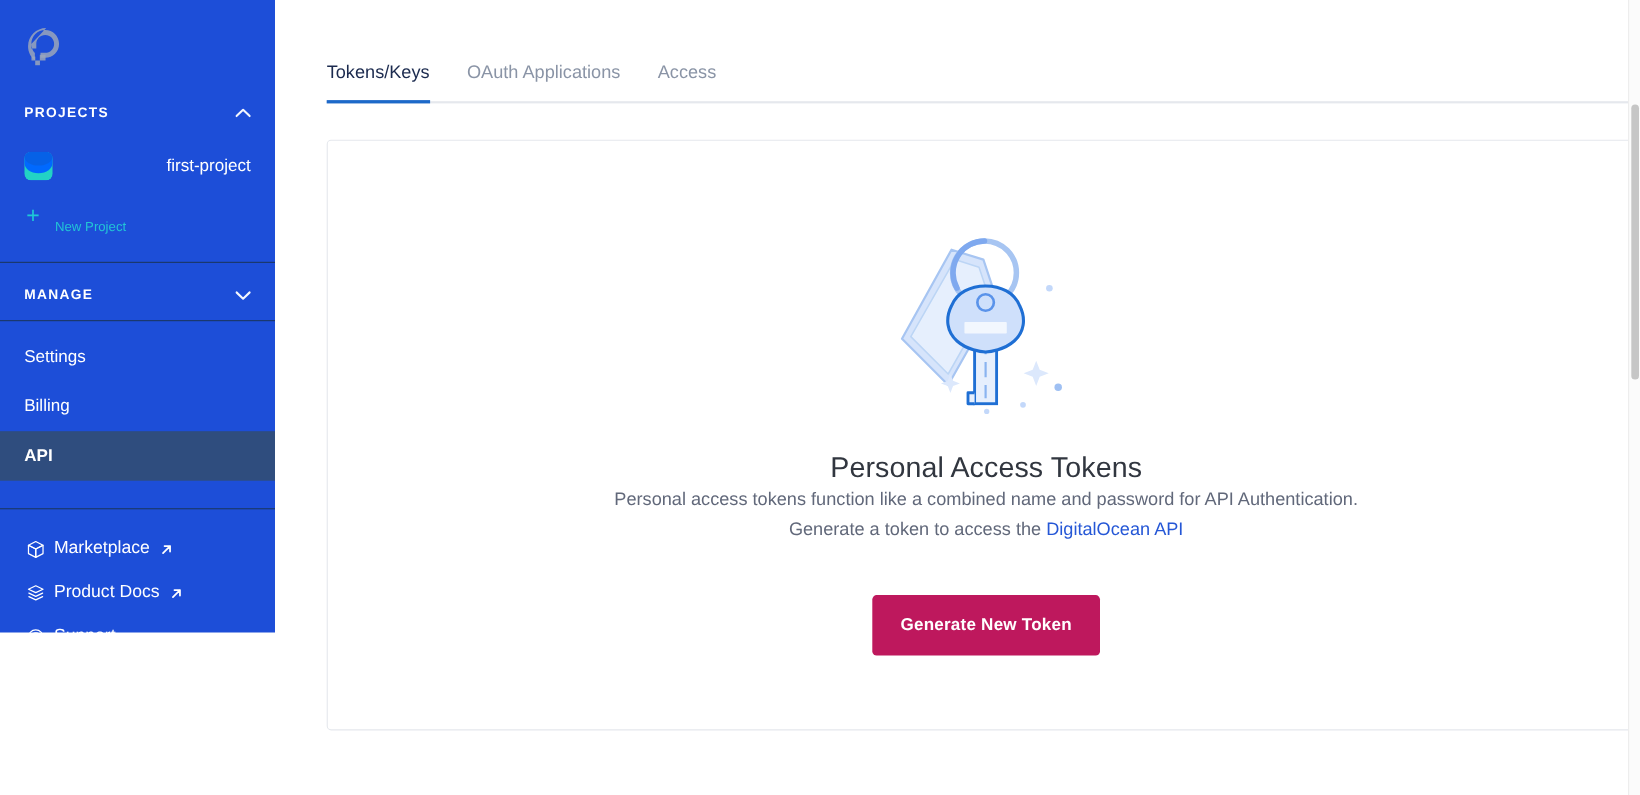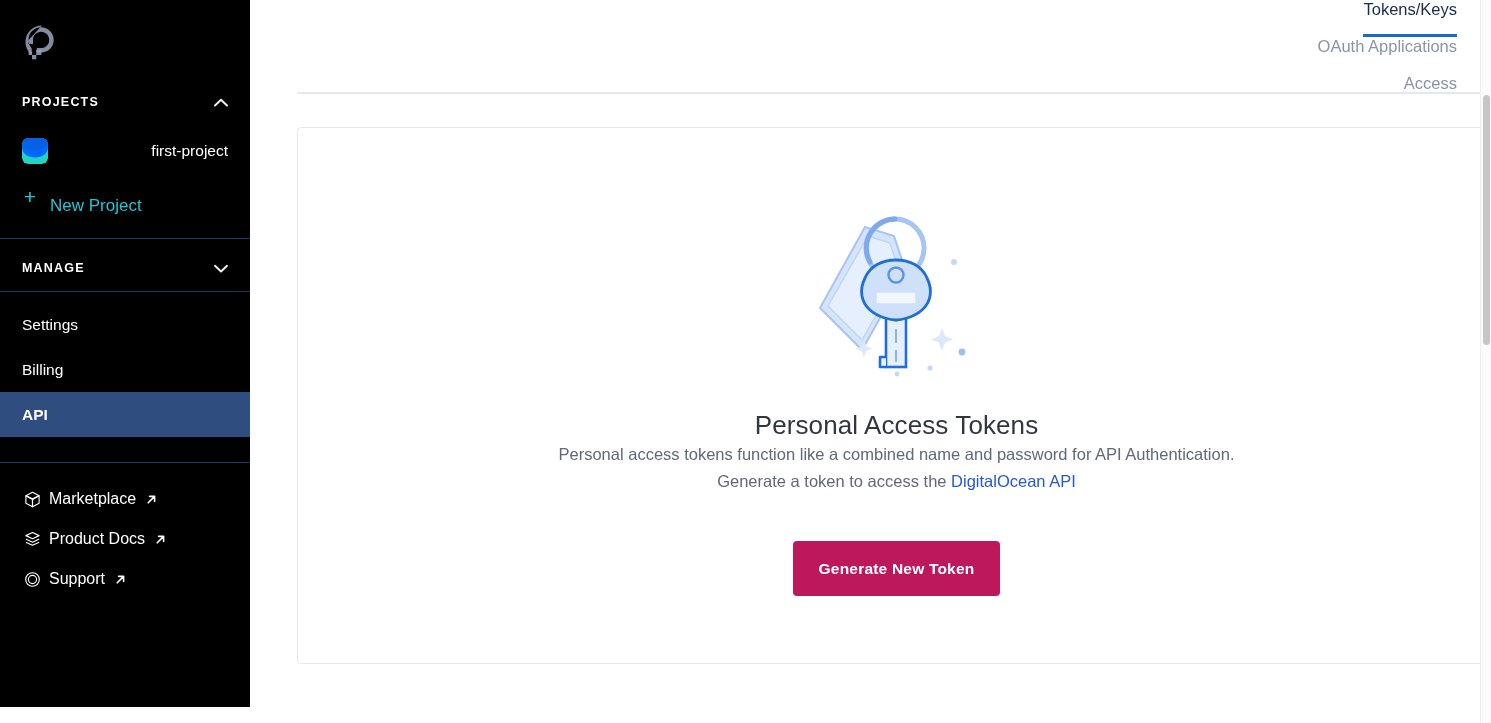--- a/index.html
+++ b/index.html
@@ -6,22 +6,22 @@
   html, body {
     width:1491px; height:723px;
     font-family:"Liberation Sans", sans-serif;
     background:#ffffff;
     overflow:hidden;
   }
   .app { display:flex; width:1491px; height:723px; position:relative; }
 
   
   .sidebar {
-    width:250px; height:707px;
-    background:#000000;
+    width:250px; height:575px;
+    background:#1d4ed8;
     flex:0 0 250px;
     position:relative;
     color:#ffffff;
   }
   .logo-wrap { padding:22px 0 0 22px; height:74px; }
   .logo { width:40px; height:40px; display:block; }
 
   .section-head {
     display:flex; align-items:center; justify-content:space-between;
     padding:0 22px 0 22px;
@@ -45,21 +45,21 @@
   .proj-name { font-size:15.5px; color:#ffffff; }
 
   .newproj-row {
     display:flex; align-items:center; gap:12px;
     padding:0 22px; height:40px; margin-top:4px;
   }
   .plus {
     color:#1ec9d6; font-size:21px; line-height:1;
     width:16px; text-align:center; font-weight:400;
   }
-  .newproj-label { font-size:17px; color:#22c4d6;margin-top:20px; }
+  .newproj-label { font-size:12px; color:#22c4d6;margin-top:20px; }
 
   .divider { height:1px; background:#1b3763; width:100%; }
   .div-top { margin-top:22px; }
 
   .manage-head { margin-top:6px; height:46px; }
 
   .nav-list { padding-top:10px; }
   .nav-item {
     display:flex; align-items:center;
     height:45px; padding:0 22px;
@@ -77,21 +77,21 @@
   .ext-arrow { width:11px; height:11px; display:block; margin-left:2px; }
 
   
   .main {
     flex:1 1 auto; height:723px; background:#ffffff;
     position:relative; overflow:hidden;
   }
   .tabbar {
     position:relative; height:94px;
     padding:0 0 0 47px;
-    display:flex; align-items:flex-end;flex-direction:column;
+    display:flex; align-items:flex-end;
   }
   .tabbar-line {
     position:absolute; left:47px; right:0; bottom:0;
     height:2px; background:#e5e8ed;
   }
   .tab {
     font-size:16.5px; color:#8a94a6;
     padding:0 0 18px 0; margin-right:34px;
     position:relative; white-space:nowrap;
   }

